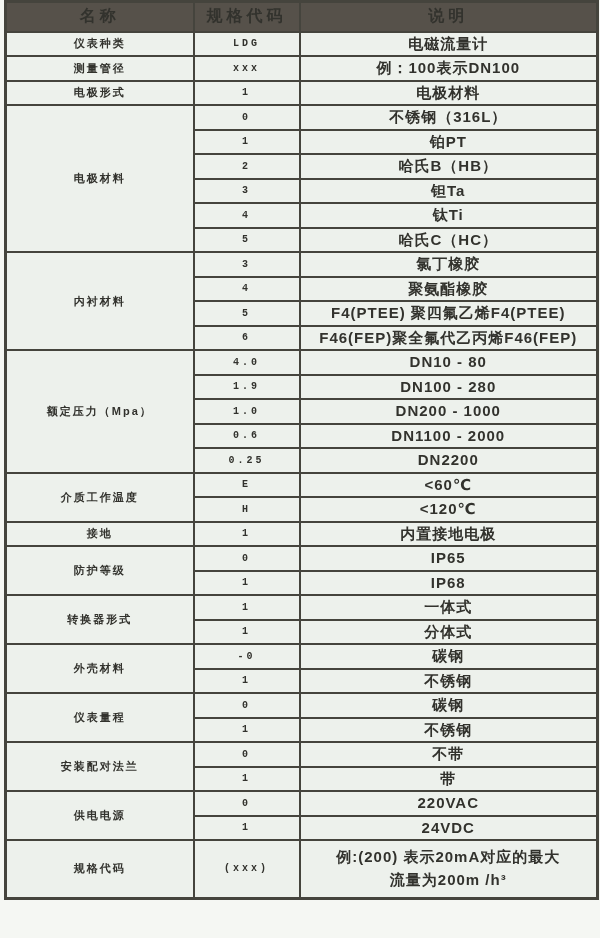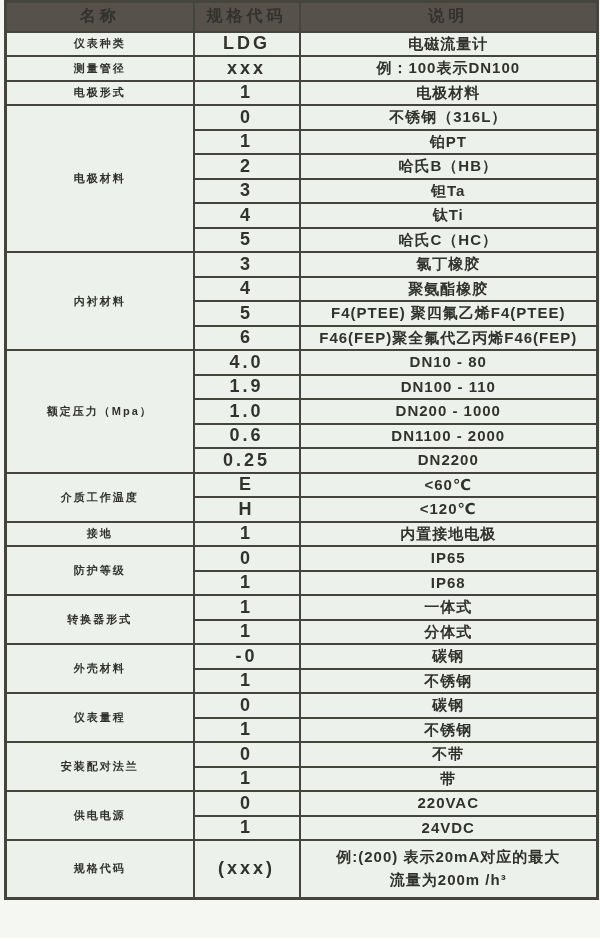--- a/index.html
+++ b/index.html
@@ -51,23 +51,23 @@
     font-weight: bold;
   }
   tbody tr { height: 24px; }
   tbody tr.tall { height: 58px; }
   td.name {
     font-size: 11px;
     letter-spacing: 2px;
     background: var(--body-bg);
   }
   td.code {
-    font-size: 18px;
+    font-size: 10px;
     letter-spacing: 3px;
-    font-family: Liberation Sans, sans-serif;
+    font-family: Liberation Mono, monospace;
     font-weight: bold;
   }
   td.desc {
     font-size: 15px;
     letter-spacing: 1px;
     white-space: pre-line;
     line-height: 1.5;
     margin-top: 20px;
   }
 </style>
@@ -146,21 +146,21 @@
           <td class="code">6</td>
           <td class="desc">F46(FEP)聚全氟代乙丙烯F46(FEP)</td>
         </tr>
         <tr>
           <td class="name" rowspan="5">额定压力（Mpa）</td>
           <td class="code">4.0</td>
           <td class="desc">DN10 - 80</td>
         </tr>
         <tr>
           <td class="code">1.9</td>
-          <td class="desc">DN100 - 110</td>
+          <td class="desc">DN100 - 280</td>
         </tr>
         <tr>
           <td class="code">1.0</td>
           <td class="desc">DN200 - 1000</td>
         </tr>
         <tr>
           <td class="code">0.6</td>
           <td class="desc">DN1100 - 2000</td>
         </tr>
         <tr>

